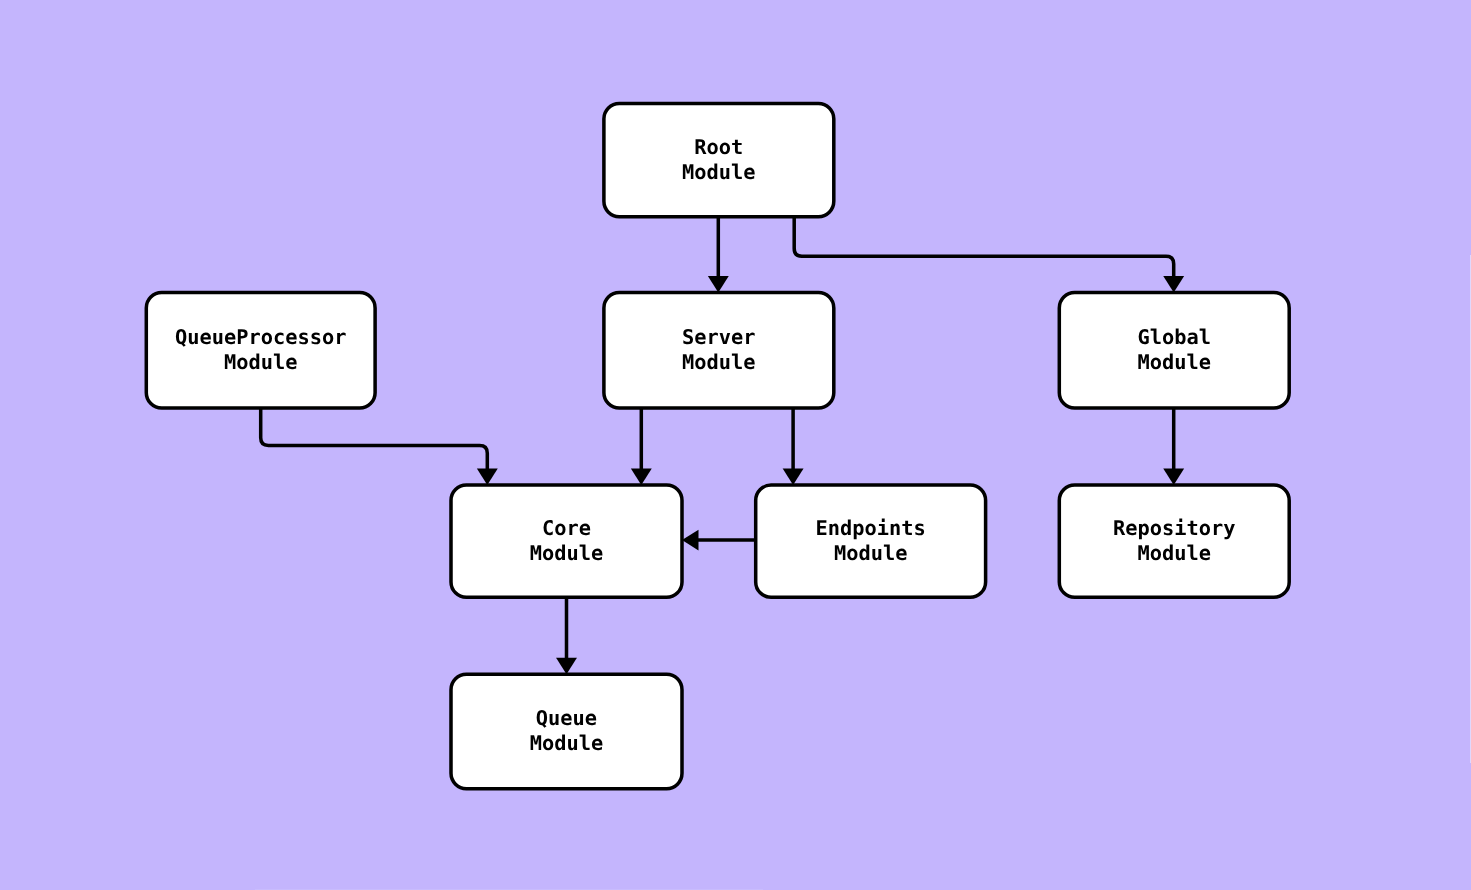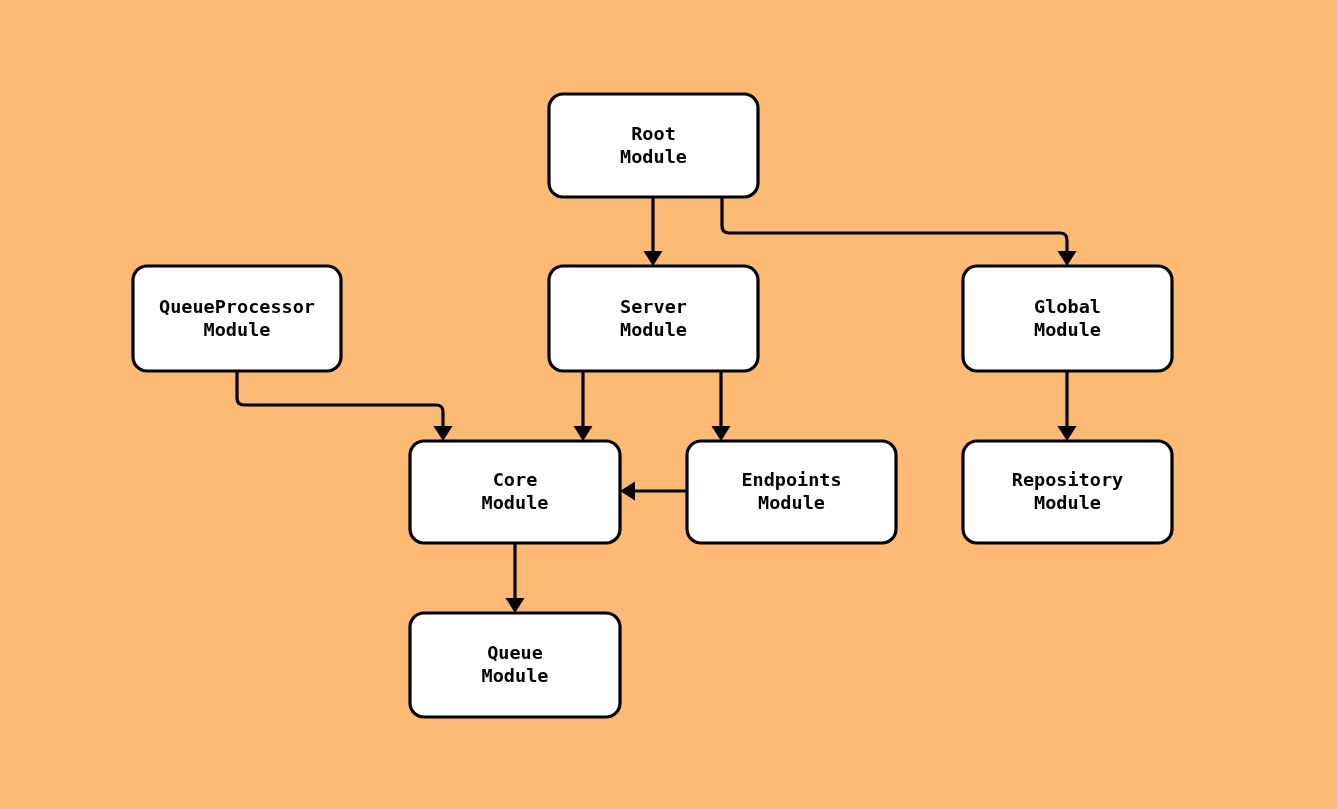--- a/index.html
+++ b/index.html
@@ -11,21 +11,21 @@
   body {
     width: 1337px;
     height: 809px;
     font-family: "DejaVu Sans Mono", "Liberation Mono", monospace;
     overflow: hidden;
   }
   #diagram-root {
     position: relative;
     width: 1337px;
     height: 809px;
-    background: #fdba74;
+    background: #c4b5fd;
   }
   svg#diagram-canvas {
     display: block;
     width: 1337px;
     height: 809px;
   }
   .node-box {
     fill: #ffffff;
     stroke: #000000;
     stroke-width: 3.2;

